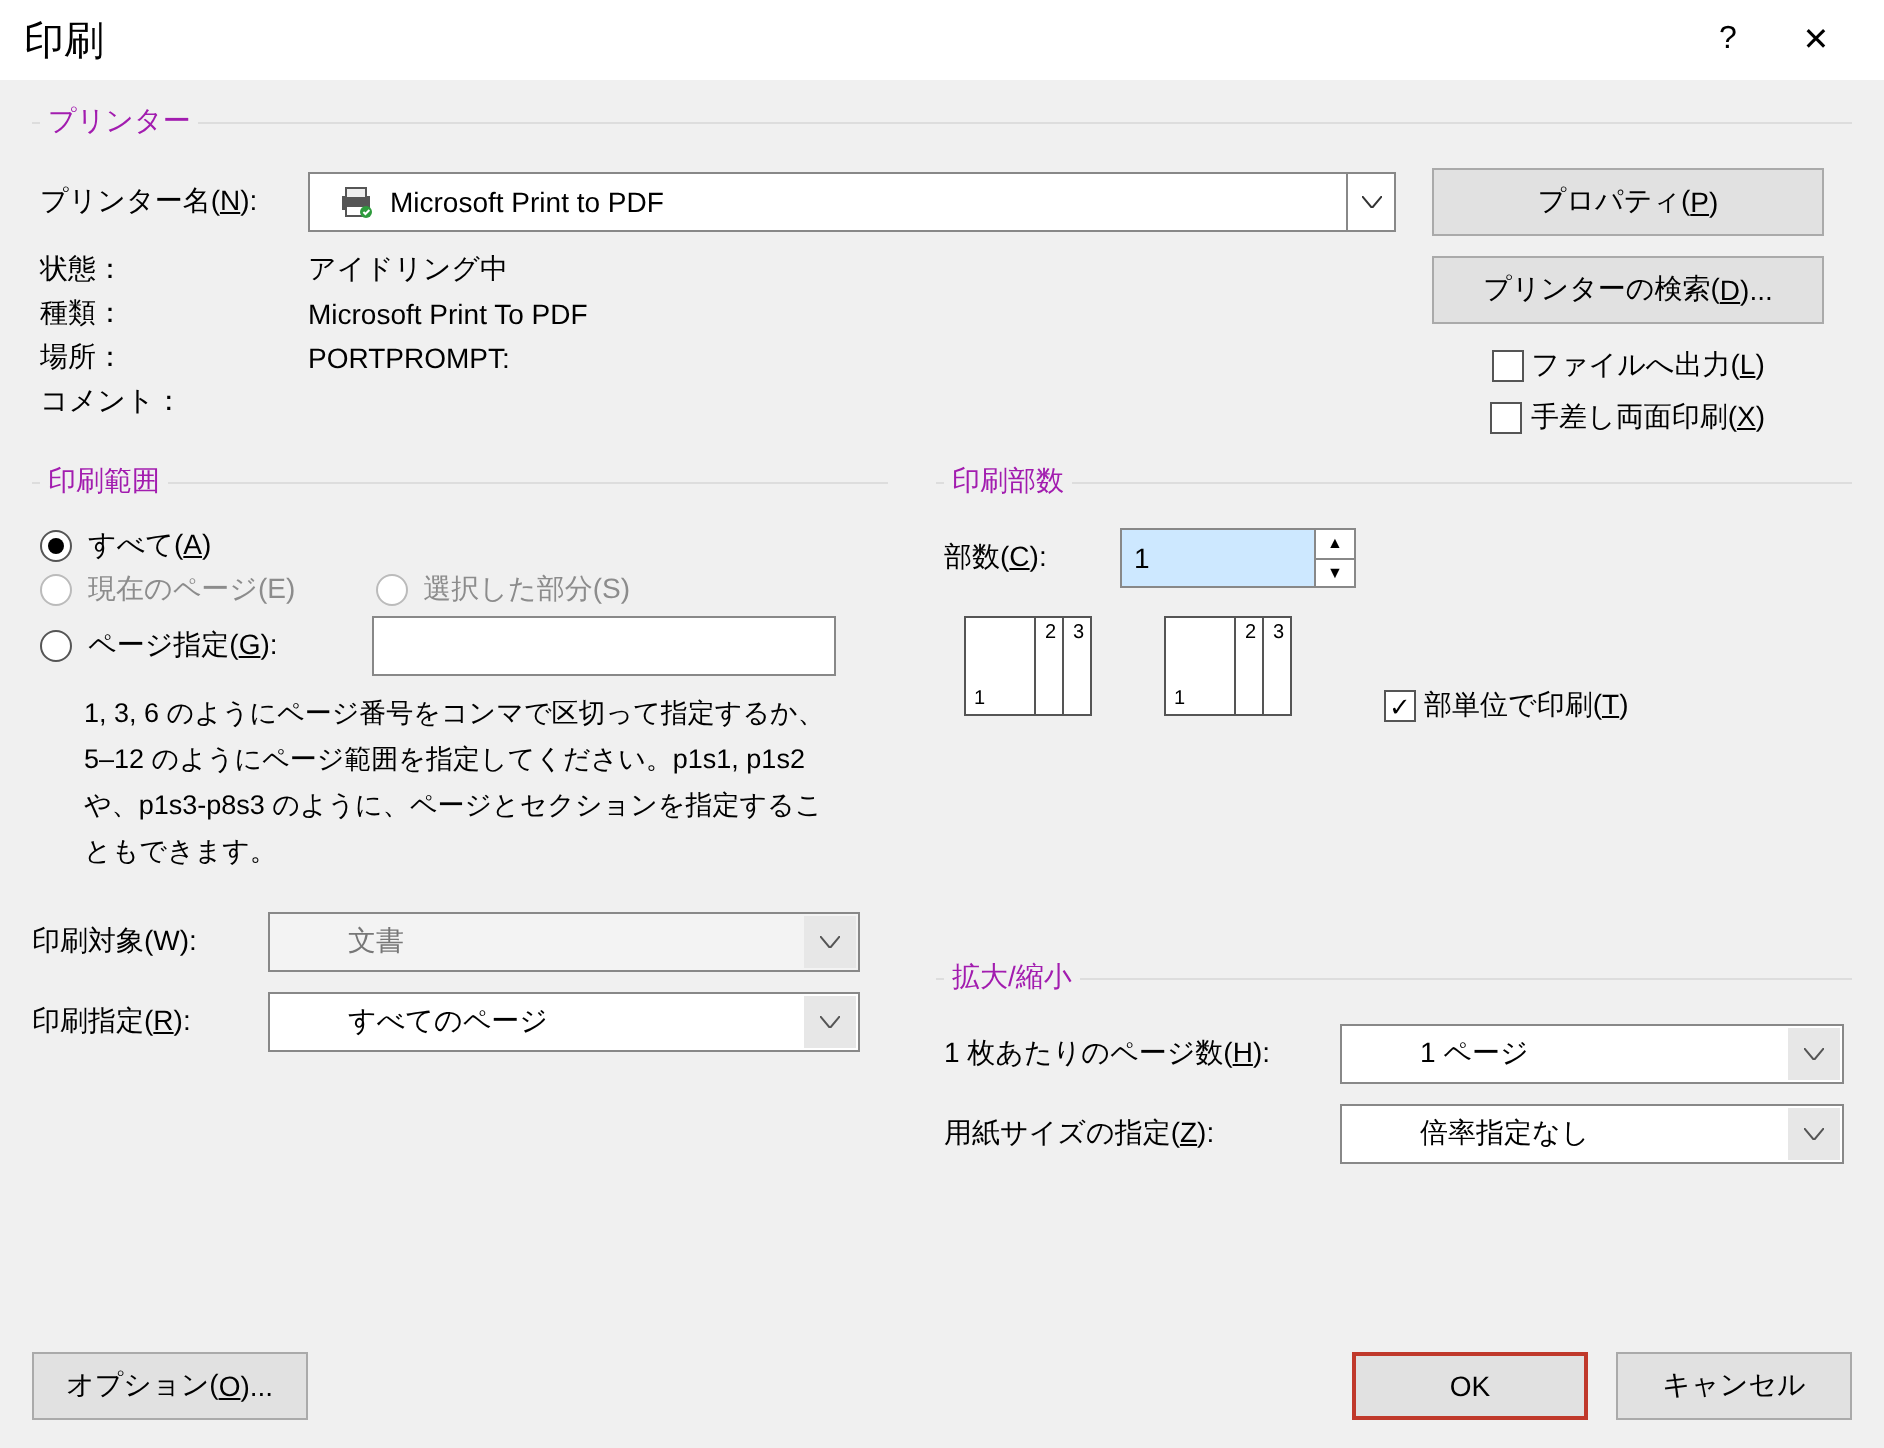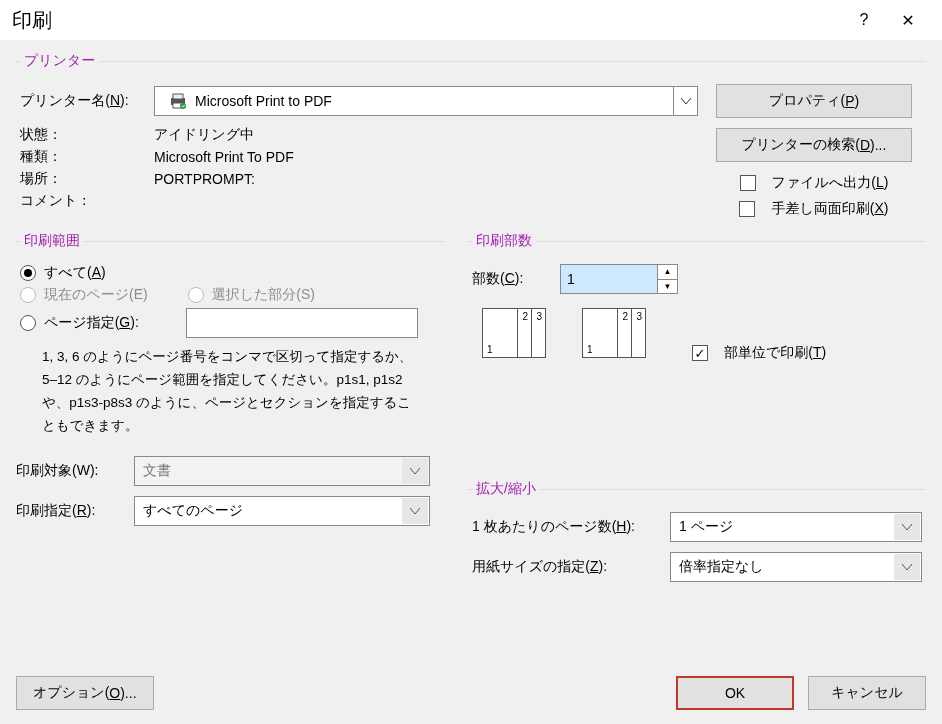--- a/index.html
+++ b/index.html
@@ -24,21 +24,21 @@
 }
 .select { width: 544px; position: relative; }
 .select .icon { margin: 0 8px 0 14px; width: 18px; display: flex; align-items: center; }
 .select .arrow { width: 24px; height: 28px; border-left: 1px solid #888; display: flex; align-items: center; justify-content: center; margin-left: auto; }
 .select .arrow svg { width: 10px; height: 6px; }
 
 .btn { height: 34px; border: 1px solid #aaa; background: #e1e1e1; display: inline-flex; align-items: center; justify-content: center; padding: 12px 16px; font-size: 14px; }
 .btn.wide { width: 196px; }
 .btn.highlight { border: 2px solid #c0392b; background: #e1e1e1; }
 
-.chk { display: inline-flex; align-items: center; gap: 16px; }
+.chk { display: inline-flex; align-items: center; gap: 4px; }
 .chk .box { width: 16px; height: 16px; border: 1px solid #555; background: #fff; display: inline-flex; align-items: center; justify-content: center; }
 .chk.checked .box::after { content: "✓"; font-size: 13px; line-height: 1; color: #000; }
 
 .radio { display: inline-flex; align-items: center; gap: 8px; }
 .radio .dot { width: 16px; height: 16px; border: 1px solid #555; border-radius: 50%; background: #fff; display: inline-flex; align-items: center; justify-content: center; }
 .radio.selected .dot::after { content: ""; width: 8px; height: 8px; border-radius: 50%; background: #000; display: block; }
 .radio.disabled { color: #8c8c8c; }
 .radio.disabled .dot { border-color: #bbb; }
 
 .u { text-decoration: underline; }
@@ -53,21 +53,21 @@
 .spin .val { flex: 1; padding: 0 6px; display: flex; align-items: center; background: #cde8ff; }
 .spin .arrows { width: 20px; border-left: 1px solid #888; display: flex; flex-direction: column; }
 .spin .arrows div { flex: 1; display: flex; align-items: center; justify-content: center; font-size: 8px; border-bottom: 1px solid #888; }
 .spin .arrows div:last-child { border-bottom: none; }
 
 .collate { position: relative; width: 160px; height: 90px; }
 .page { position: absolute; width: 36px; height: 50px; background: #fff; border: 1px solid #555; font-size: 10px; }
 .page span.n { position: absolute; bottom: 2px; left: 4px; }
 .page span.r { position: absolute; top: 2px; right: 3px; }
 
-.combo2 { position: relative; }
+.combo2 { position: relative; padding-left: 31px; }
 .combo2 .arrow2 {
   position: absolute; right: 1px; top: 1px; bottom: 1px; width: 26px;
   display: flex; align-items: center; justify-content: center; background: #e7e7e7;
 }
 .combo2 .arrow2 svg { width: 10px; height: 6px; }
 .combo2 .txt { padding-left: 8px; flex: 1; }
 
 .footer { position: absolute; left: 16px; right: 16px; bottom: 14px; display: flex; align-items: center; }
 .footer .spacer { flex: 1; }
 

